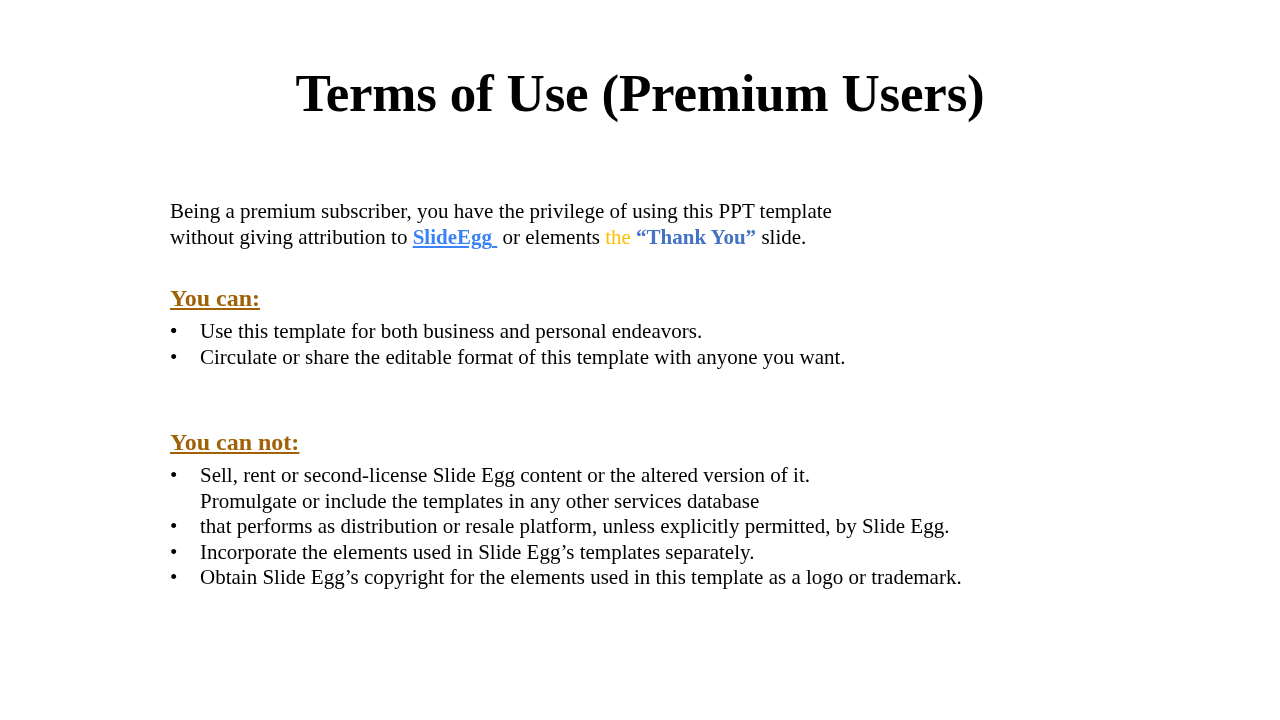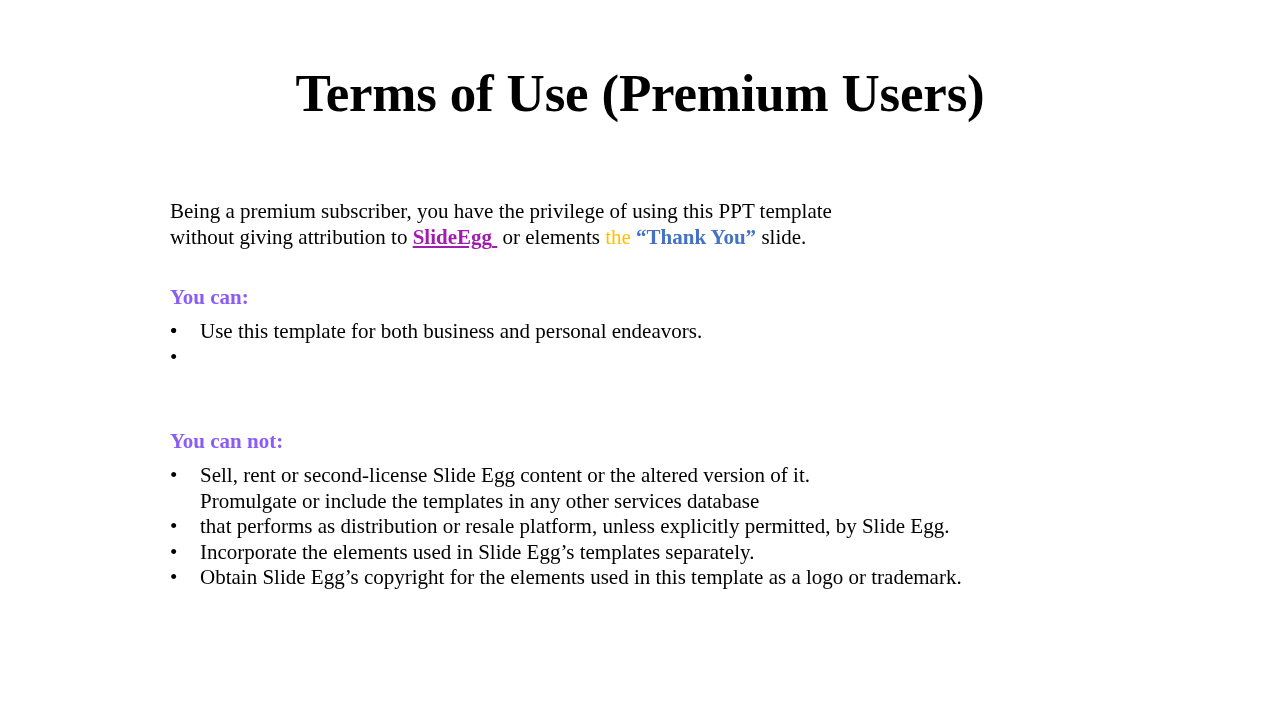--- a/index.html
+++ b/index.html
@@ -47,39 +47,40 @@
   }
 
   .intro {
     font-size: 21px;
     line-height: 25.5px;
     color: #000000;
   }
   .intro .line { white-space: nowrap; }
 
   .link-blue {
-    color: #a21caf;
+    color: #3b82f6;
     font-weight: bold;
     text-decoration: underline;
     text-align: center;
   }
   .gold {
     color: #FFC000;
   }
   .blue-bold {
     color: #4472C4;
     font-weight: bold;
     margin-top: 44px;
   }
 
   .section-head {
     margin-top: 0;
-    font-size: 21px;
+    font-size: 24px;
     font-weight: bold;
-    color: #8b5cf6;
+    color: #a16207;
+    text-decoration: underline;
     display: inline-block;
   }
 
   .head-can   { position: absolute; left: 0px; top: 86px; }
   .head-cannot{ position: absolute; left: 0px; top: 230px; }
 
   .bullets {
     position: absolute;
     left: 0;
     margin: 0;
@@ -143,21 +144,21 @@
     <div class="section-head head-can">You can:</div>
 
     <ul class="bullets bullets-can">
       <li>
         <span class="bullet-dot">•</span>
       </li>
       <li>
         <span class="bullet-dot">•</span><span>Use this template for both business and personal endeavors.</span>
       </li>
       <li>
-        <span class="bullet-dot">•</span>
+        <span class="bullet-dot">•</span><span>Circulate or share the editable format of this template with anyone you want.</span>
       </li>
     </ul>
 
     <div class="section-head head-cannot">You can not:</div>
 
     <ul class="bullets bullets-cannot">
       <li>
         <span class="bullet-dot">•</span><span>Sell, rent or second-license Slide Egg content or the altered version of it.</span>
       </li>
       <li class="no-bullet">

